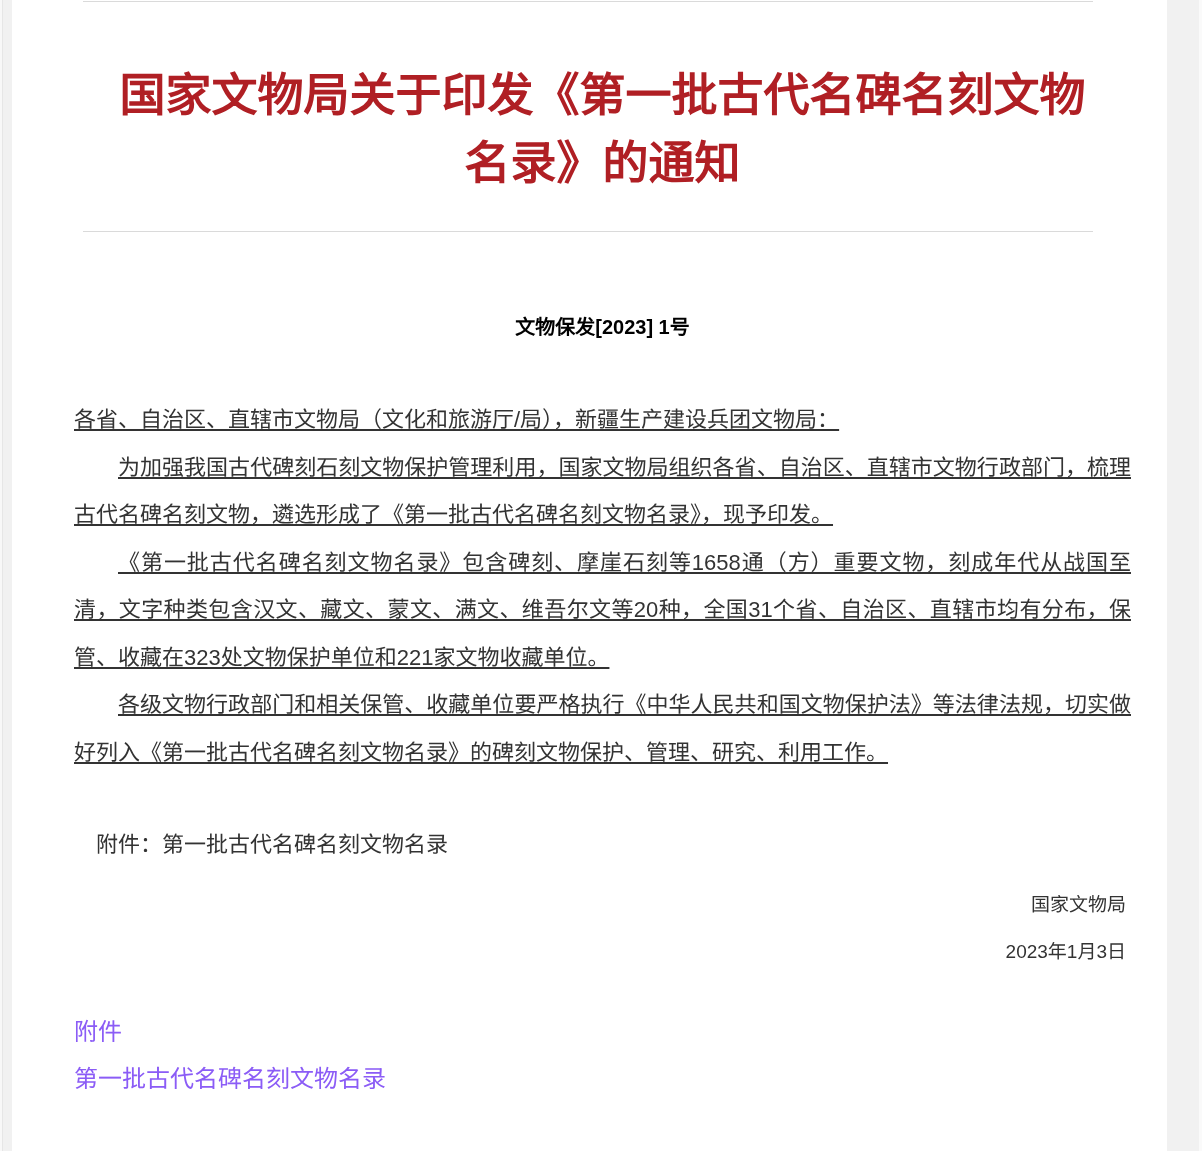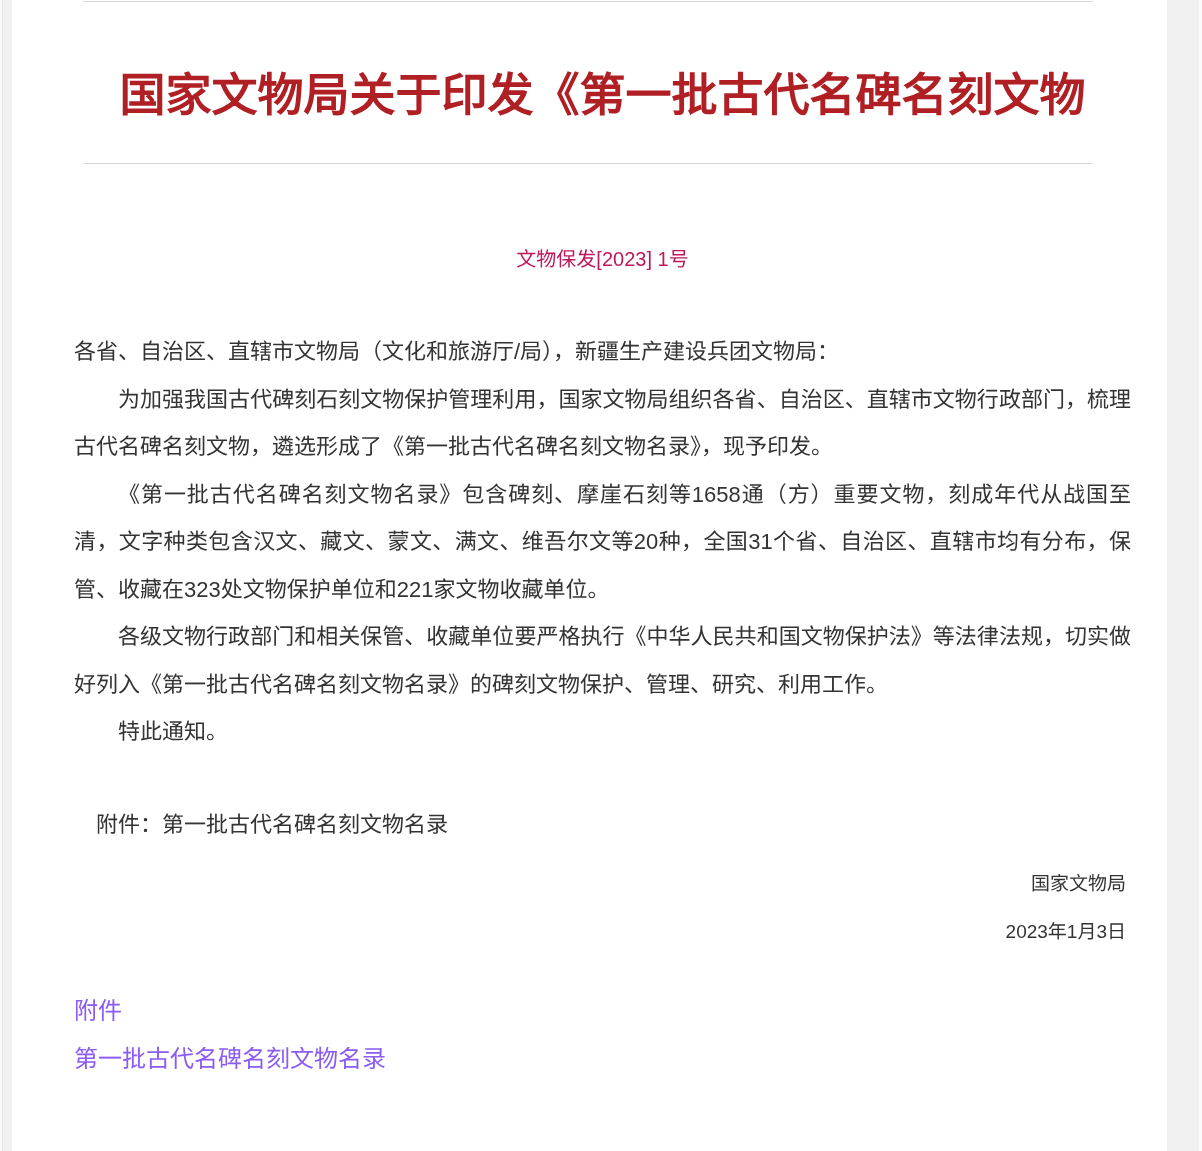--- a/index.html
+++ b/index.html
@@ -60,30 +60,31 @@
     text-align: center;
   }
   .notice-title .t-line { display: block; }
   .hairline.under-title {
     margin-top: 34px;
   }
   .doc-number {
     margin-top: 80px;
     font-size: 20px;
     line-height: 30px;
-    font-weight: normal;
+    font-weight: bold;
     text-align: center;
-    color: #be185d;
+    color: #000000;
   }
   .body-block {
     margin-top: 54px;
     font-size: 22px;
     line-height: 47.5px;
     text-align: justify;
     color: #333333;
+    text-decoration: underline;
   }
   .body-block p { margin: 0; }
   .indent { text-indent: 2em; }
   .attachment-line {
     margin: 45px 0 0 0;
     font-size: 22px;
     line-height: 47.5px;
     text-indent: 1em;
     color: #333333;
   }
@@ -112,32 +113,32 @@
 <div class="gutter-line-left"></div>
 <div class="gutter-light-right"></div>
 
 <div class="sheet">
   <div class="content">
 
     <div class="hairline top"></div>
 
     <h1 class="notice-title">
       <span class="t-line">国家文物局关于印发《第一批古代名碑名刻文物</span>
+      <span class="t-line">名录》的通知</span>
     </h1>
 
     <div class="hairline under-title"></div>
 
     <div class="doc-number">文物保发[2023] 1号</div>
 
     <div class="body-block">
       <p>各省、自治区、直辖市文物局（文化和旅游厅/局），新疆生产建设兵团文物局：</p>
       <p class="indent">为加强我国古代碑刻石刻文物保护管理利用，国家文物局组织各省、自治区、直辖市文物行政部门，梳理古代名碑名刻文物，遴选形成了《第一批古代名碑名刻文物名录》，现予印发。</p>
       <p class="indent">《第一批古代名碑名刻文物名录》包含碑刻、摩崖石刻等1658通（方）重要文物，刻成年代从战国至清，文字种类包含汉文、藏文、蒙文、满文、维吾尔文等20种，全国31个省、自治区、直辖市均有分布，保管、收藏在323处文物保护单位和221家文物收藏单位。</p>
       <p class="indent">各级文物行政部门和相关保管、收藏单位要严格执行《中华人民共和国文物保护法》等法律法规，切实做好列入《第一批古代名碑名刻文物名录》的碑刻文物保护、管理、研究、利用工作。</p>
-      <p class="indent">特此通知。</p>
     </div>
 
     <p class="attachment-line">附件：第一批古代名碑名刻文物名录</p>
 
     <div class="signature">
       <div>国家文物局</div>
       <div>2023年1月3日</div>
     </div>
 
     <div class="appendix">

